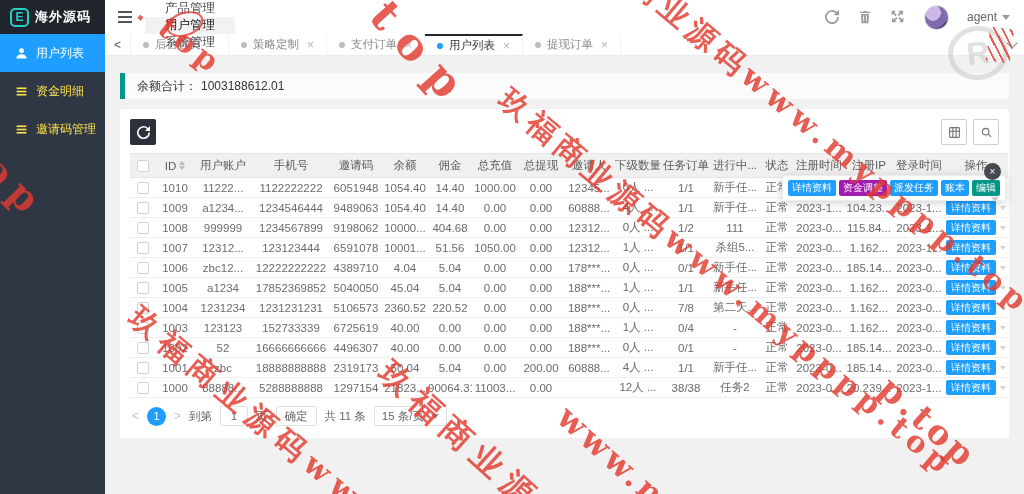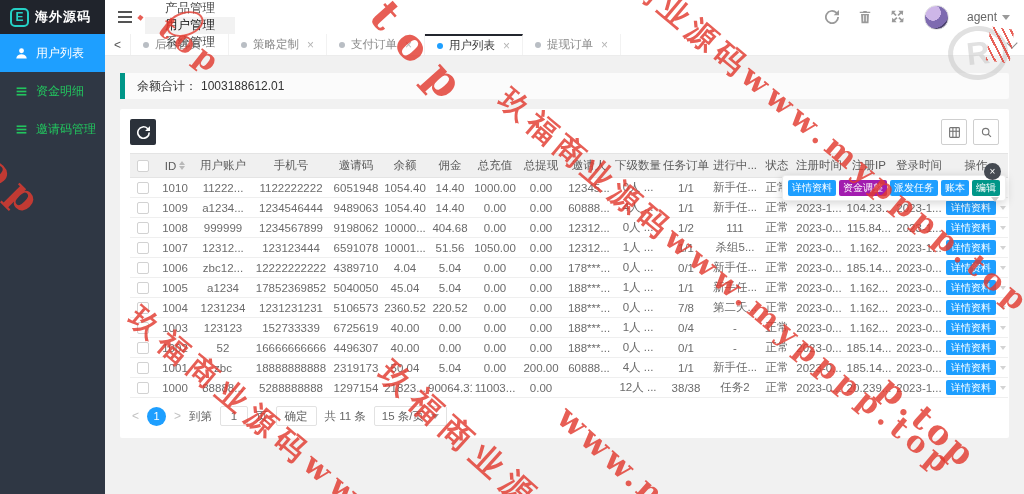--- a/index.html
+++ b/index.html
@@ -30,21 +30,21 @@
   .tab { display:flex; align-items:center; gap:6px; padding:0 12px; font-size:11.5px; color:#8a8a8a; border-right:1px solid #f2f2f2; cursor:pointer; position:relative; }
   .tab-dot { width:6px; height:6px; border-radius:50%; background:#b9bec4; }
   .tab.active { color:#333; border-top:2px solid #23262e; }
   .tab.active .tab-dot { background:#1E9FFF; }
   .tab-close { color:#b5b5b5; font-size:12px; margin-left:2px; }
   .tab-close.hidden { visibility:hidden; }
   .tabbar-chevron { position:absolute; right:8px; top:5px; width:8px; height:8px; border-right:1.6px solid #8a8a8a; border-bottom:1.6px solid #8a8a8a; transform:rotate(45deg); cursor:pointer; }
 
   
   .sidebar { position:absolute; left:0; top:34px; width:105px; bottom:0; background:#2f3744; z-index:8; }
-  .side-item { height:38px; display:flex; align-items:center; gap:8px; padding-left:14px; color:#22c55e; font-size:12px; cursor:pointer; }
+  .side-item { height:38px; display:flex; align-items:center; gap:8px; padding-left:14px; color:#fde047; font-size:12px; cursor:pointer; }
   .side-item.active { background:#1E9FFF; color:#fff; }
   .side-icon { width:14px; height:14px; display:flex; align-items:center; justify-content:center; }
   .side-icon svg { width:13px; height:13px; fill:currentColor; }
 
   
   .content { position:absolute; left:105px; top:56px; right:0; bottom:0; background:#f1f1f1; padding:17px 15px; }
   .quote { height:26px; background:#fbfbfb; border-left:5px solid #009688; border-radius:0 2px 2px 0; display:flex; align-items:center; padding:0 12px; font-size:12px; color:#333; margin-bottom:10px; }
   .quote b { font-weight:normal; margin-right:4px; }
 
   .card { position:relative; background:#fff; border-radius:2px; padding:10px; }

